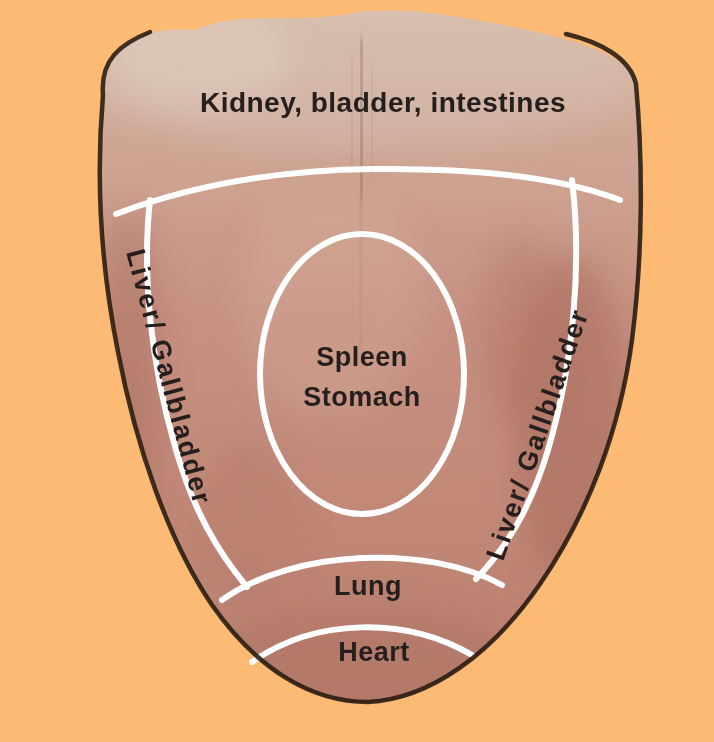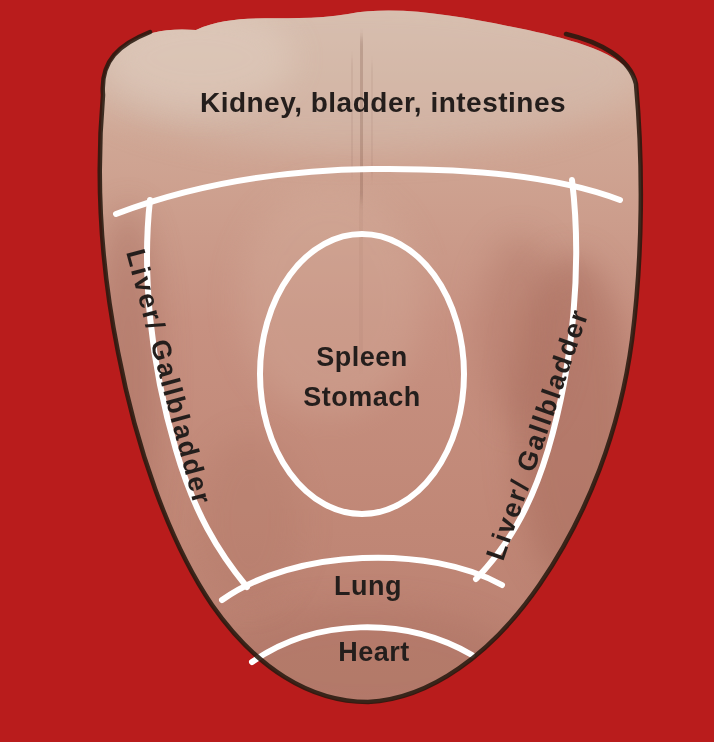--- a/index.html
+++ b/index.html
@@ -4,21 +4,21 @@
 <style>
   html, body {
     margin: 0;
     padding: 0;
     background: #ffffff;
   }
   .stage {
     position: relative;
     width: 714px;
     height: 742px;
-    background: #b91c1c;
+    background: #fdba74;
     overflow: hidden;
     font-family: "Liberation Sans", sans-serif;
   }
   .stage svg {
     position: absolute;
     inset: 0;
     display: block;
   }
   text {
     font-family: "Liberation Sans", sans-serif;

